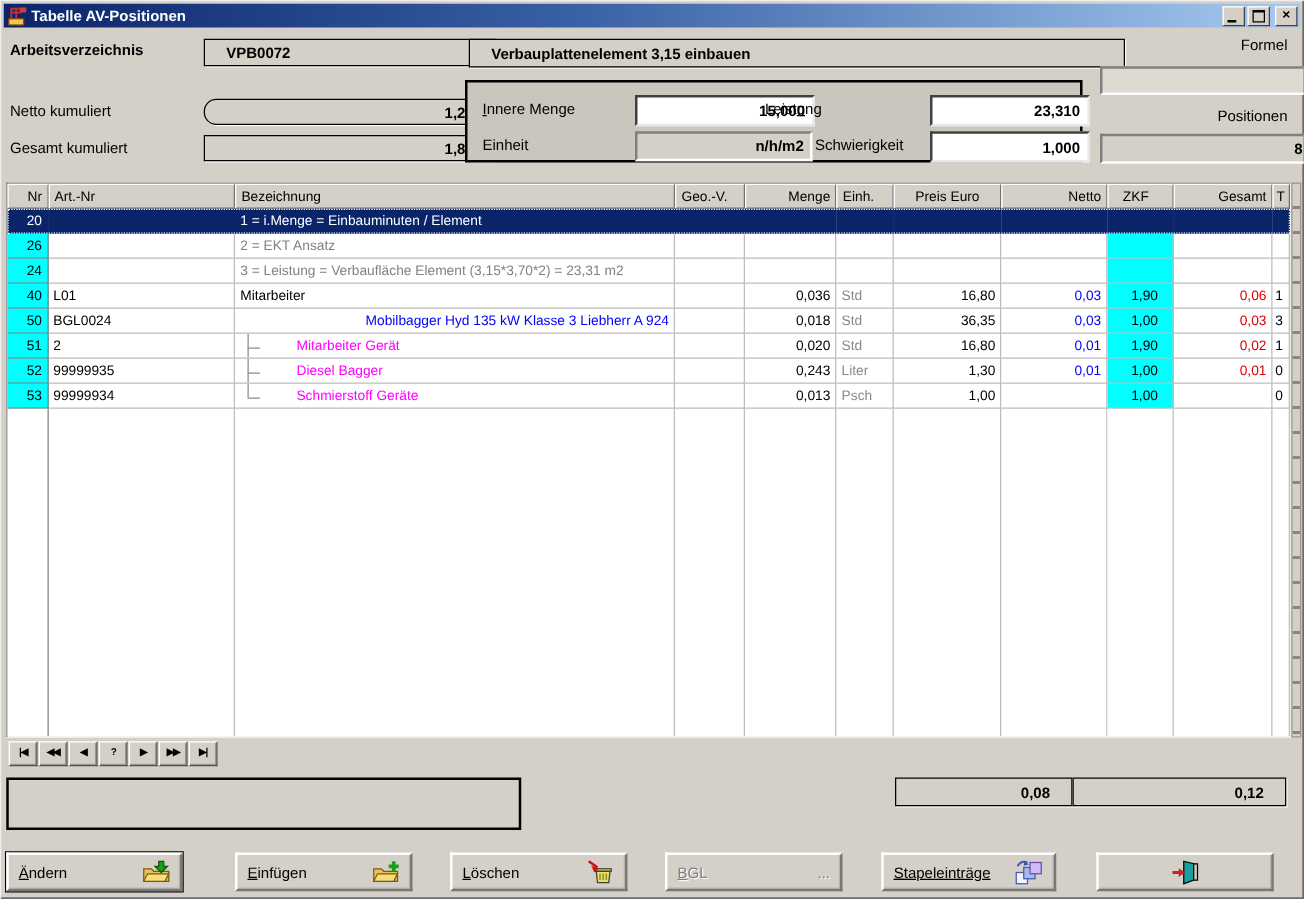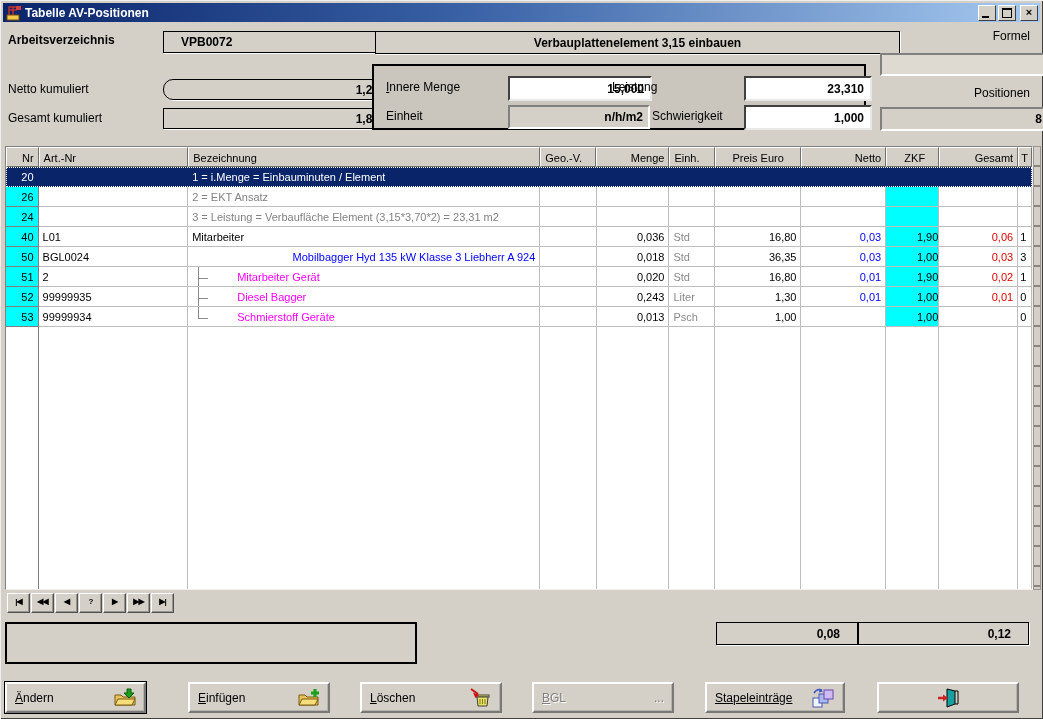--- a/index.html
+++ b/index.html
@@ -43,21 +43,21 @@
     border-right:1px solid #bdbdbd;border-bottom:1px solid #bdbdbd;padding:1px 4px 0 4px;}
   .thead .cell{background:#d4d0c8;border:1px solid;border-color:#fff #707070 #707070 #fff;height:20px;}
   .c-nr{width:33px;text-align:right;}
   .c-art{width:152px;}
   .c-bez{width:358px;}
   .c-geo{width:57px;}
   .c-menge{width:74px;text-align:right;}
   .c-einh{width:46px;}
   .c-preis{width:88px;text-align:right;}
   .c-netto{width:86px;text-align:right;}
-  .c-zkf{width:54px;text-align:right;padding-right:0;}
+  .c-zkf{width:54px;text-align:right;padding-right:12px;}
   .c-gesamt{width:80px;text-align:right;}
   .c-t{width:14px;padding:1px 2px 0 2px;}
   .thead .c-preis,.thead .c-zkf{text-align:center;}
   .thead .c-geo,.thead .c-einh,.thead .c-t{text-align:left;}
   .trow .c-nr{background:#00ffff;border-bottom-color:#808080;border-right-color:#808080;}
   .trow .c-einh{color:#8a8a8a;}
   .trow .c-netto{color:#0000ff;}
   .trow .c-zkf{background:#00ffff;}
   .trow .c-gesamt{color:#dd0000;}
   .row-sel{outline:1px dotted #fff;outline-offset:-1px;}
@@ -124,21 +124,21 @@
   <div class="lbl" style="left:8px;top:82px;">Netto kumuliert</div>
   <div class="blackbox right b" style="left:163px;top:79px;width:198px;height:19px;border-radius:10px;">
       <span>1,20</span>
     </div>
 
   <div class="lbl" style="left:8px;top:111px;">Gesamt kumuliert</div>
   <div class="blackbox right b" style="left:163px;top:108px;width:198px;height:19px;">
       <span>1,80</span>
     </div>
 
-  <div class="blackbox b" style="left:375px;top:31px;width:489px;height:21px;justify-content:center;">
+  <div class="blackbox b" style="left:375px;top:31px;width:489px;height:21px;">
       <span>Verbauplattenelement 3,15 einbauen</span>
     </div>
 
   <div class="groupbox"></div>
   <div class="lbl" style="left:386px;top:80px;"><u>I</u>nnere Menge</div>
   <div class="whitein" style="left:508px;top:76px;width:128px;height:21px;">
       <span>15,000</span>
     </div>
   <div class="lbl" style="left:612px;top:80px;">Leist<u>u</u>ng</div>
   <div class="whitein" style="left:744px;top:76px;width:112px;height:21px;">

